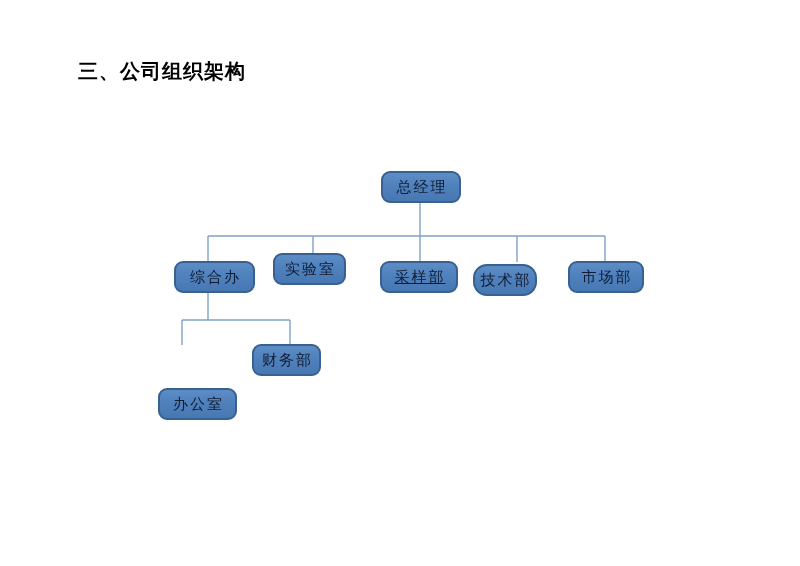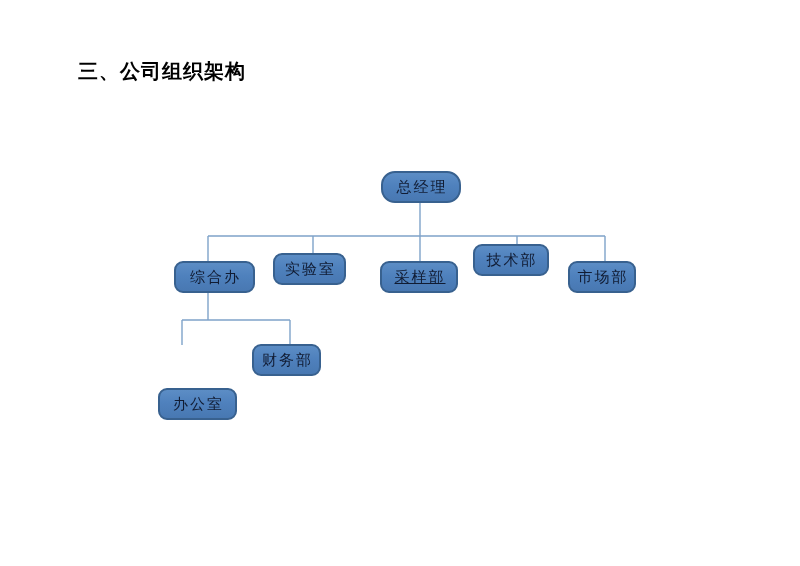--- a/index.html
+++ b/index.html
@@ -45,26 +45,26 @@
     border: 2px solid #38618f;
     border-radius: 9px;
     color: #111c33;
     font-size: 15px;
     line-height: 15px;
     letter-spacing: 2px;
     text-indent: 2px; 
     white-space: nowrap;
   }
   
-  .n-ceo { left: 381px; top: 171px; width: 80px; border-radius: 14px; }
+  .n-ceo { left: 381px; top: 171px; width: 80px; }
   .n-zhb { left: 174px; top: 261px; width: 81px; }
   .n-sys { left: 273px; top: 253px; width: 73px; }
   .n-cyb { left: 380px; top: 261px; width: 78px; text-decoration: underline; }
-  .n-jsb { left: 473px; top: 244px; width: 76px; }
-  .n-scb { left: 568px; top: 261px; width: 68px; }
+  .n-jsb { left: 473px; top: 264px; width: 64px; border-radius: 14px; }
+  .n-scb { left: 568px; top: 261px; width: 76px; }
   .n-bgs { left: 158px; top: 360px; width: 79px; margin-top: 28px; }
   .n-cwb { left: 252px; top: 344px; width: 69px; }
 </style>
 </head>
 <body>
 
 <div class="page">
 
   <h2 class="heading">三、公司组织架构</h2>
 

